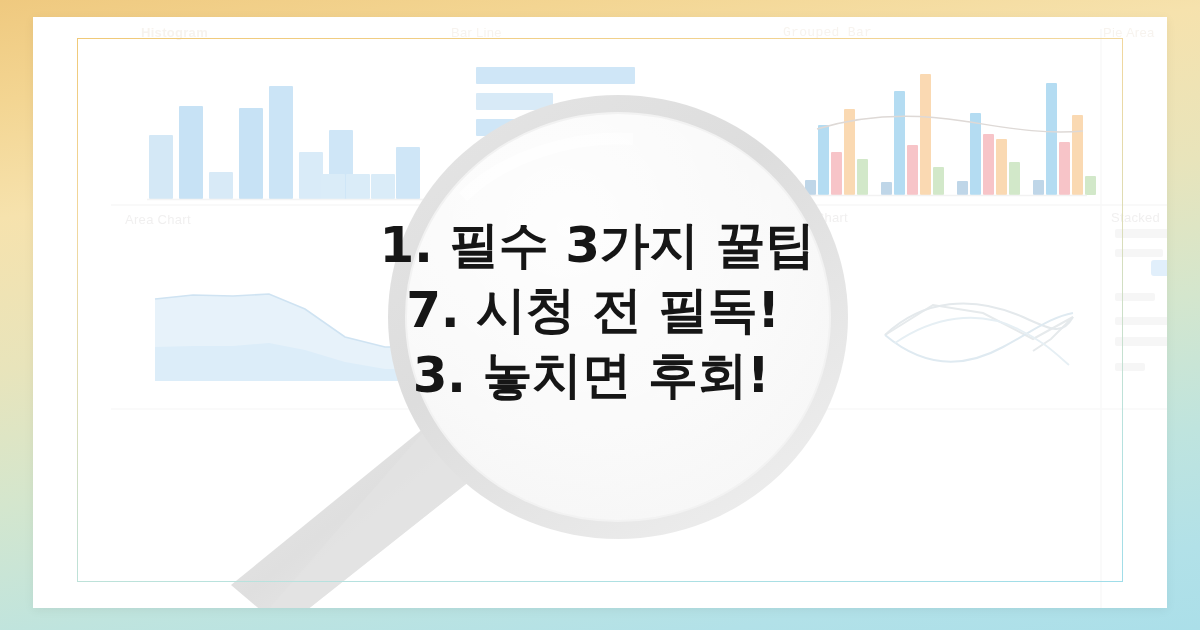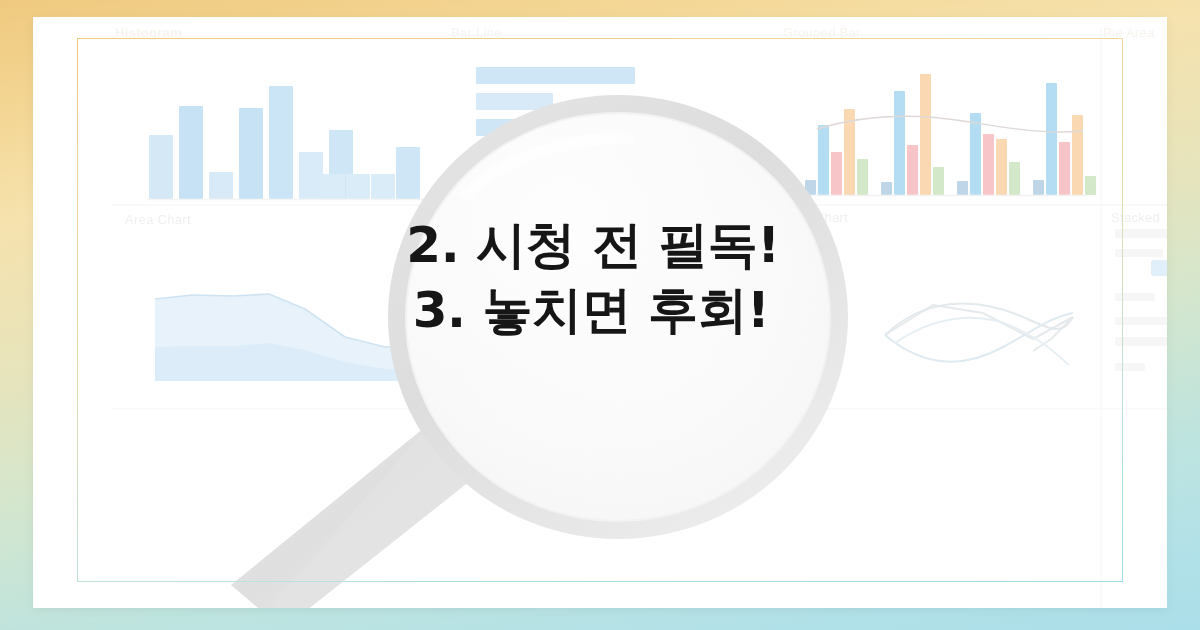--- a/index.html
+++ b/index.html
@@ -95,23 +95,23 @@
 <body>
 
 <div id="poster">
 
   <div id="card-shadow"></div>
 
   <div id="card">
 
     <div id="dash">
 
-      <div class="panel-title" style="position:absolute;left:82px;top:8px;font-weight:bold;">Histogram</div>
+      <div class="panel-title" style="position:absolute;left:108px;top:8px;font-weight:bold;">Histogram</div>
       <div class="panel-title" style="position:absolute;left:418px;top:8px;">Bar Line</div>
-      <div class="panel-title" style="position:absolute;left:750px;top:8px;">Grouped Bar</div>
+      <div class="panel-title" style="position:absolute;left:750px;top:8px;font-family:Liberation Mono, monospace;">Grouped Bar</div>
       <div class="panel-title" style="position:absolute;left:1070px;top:8px;">Pie Area</div>
 
       <div class="panel-title grey" style="position:absolute;left:92px;top:195px;">Area Chart</div>
       <div class="panel-title grey" style="position:absolute;left:432px;top:190px;">Stacked Area Chart</div>
       <div class="panel-title grey" style="position:absolute;left:752px;top:193px;">Line Chart</div>
       <div class="panel-title grey" style="position:absolute;left:1078px;top:193px;">Stacked</div>
 
       <div class="vbars" style="left:116px;top:60px;height:122px;">
         <div class="vbar" style="height:64px;background:#d4e8f6;"></div>
         <div class="vbar" style="height:93px;background:#c7e2f5;"></div>
@@ -227,20 +227,21 @@
 
       <g>
         <ellipse cx="585" cy="300" rx="230" ry="222" fill="url(#rimGrad)"></ellipse>
         <ellipse cx="585" cy="300" rx="212" ry="204" fill="url(#lensGrad)"></ellipse>
         <ellipse cx="585" cy="300" rx="212" ry="204" fill="none" stroke="#f2f2f2" stroke-width="2"></ellipse>
         <path d="M430,180 C470,140 540,118 600,122" fill="none" stroke="#ffffff" stroke-width="12" opacity="0.55"></path>
       </g>
     </svg>
 
     <div id="headline">
-      <span class="ln l2">2. 시청 전 필독!</span>
+      <span class="ln l1">1. 필수 3가지 꿀팁</span>
+      <span class="ln l2">7. 시청 전 필독!</span>
       <span class="ln l3">3. 놓치면 후회!</span>
     </div>
 
   </div>
 
   <div id="inner-border"></div>
 </div>
 
 </body></html>

